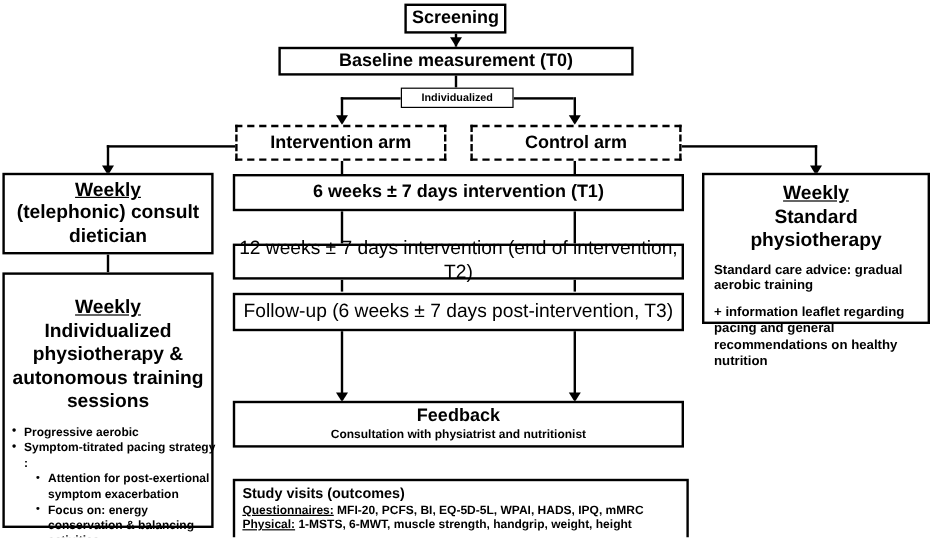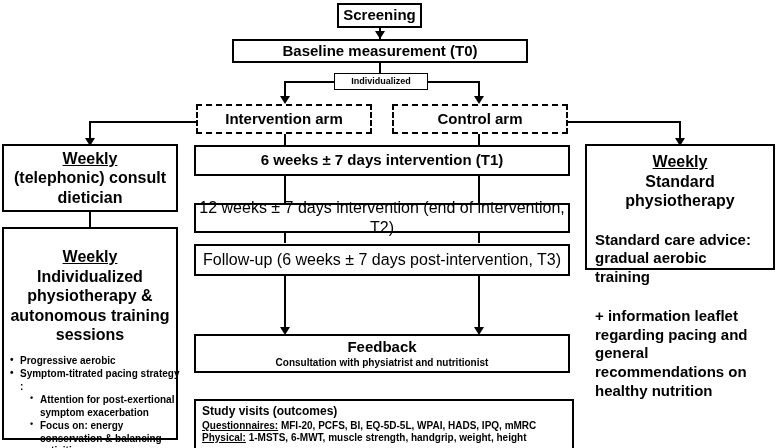--- a/index.html
+++ b/index.html
@@ -94,21 +94,21 @@
     padding-left: 10px;
     margin-top: 1px;
   }
   ul.bl ul.sub > li::before {
     content: "\2022";
     position: absolute;
     left: 0;
     top: -1px;
     font-size: 9px;
   }
-  .para { margin-top: 20px; font-size: 15px; font-weight: bold; text-align: left; width: 100%; line-height: 1.25; }
+  .para { margin-top: 8px; font-size: 11px; font-weight: bold; text-align: left; width: 100%; line-height: 1.25; }
 </style>
 </head>
 <body>
 
 <div id="canvas">
 
   <div class="ln v" style="left:379px; top:27px; height:12px;"></div>
   <div class="arrowhead" style="left:375px; top:31px;"></div>
 
   <div class="ln v" style="left:379px; top:62px; height:11px;"></div>

